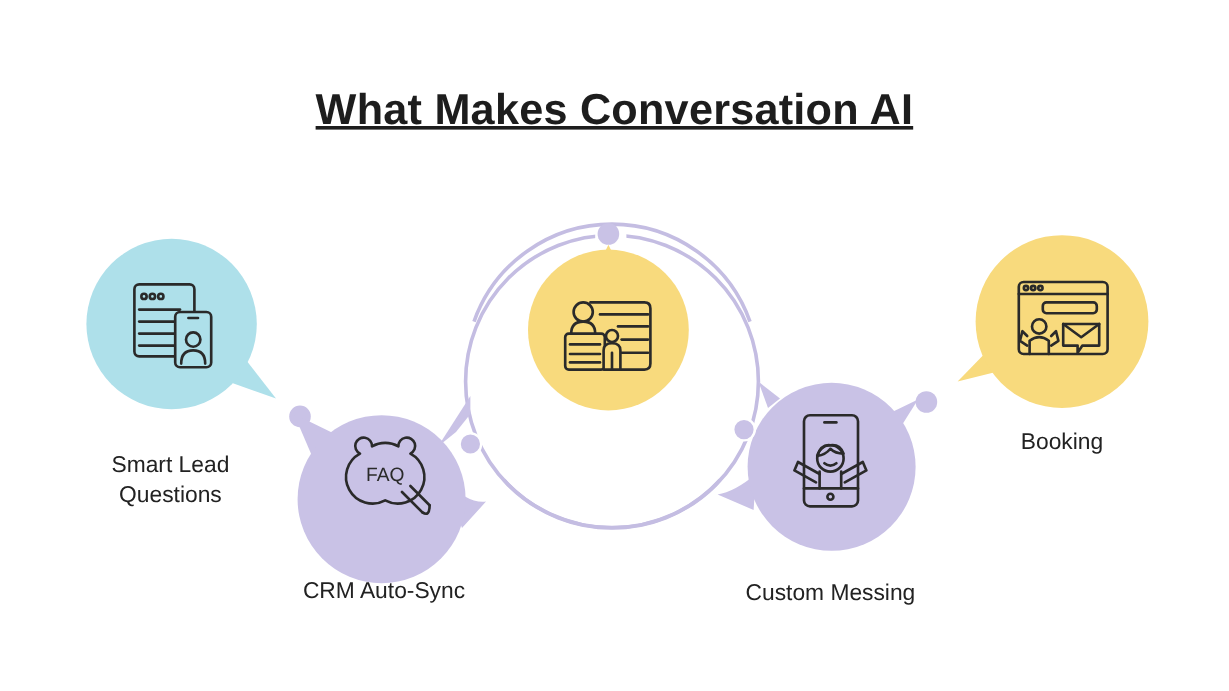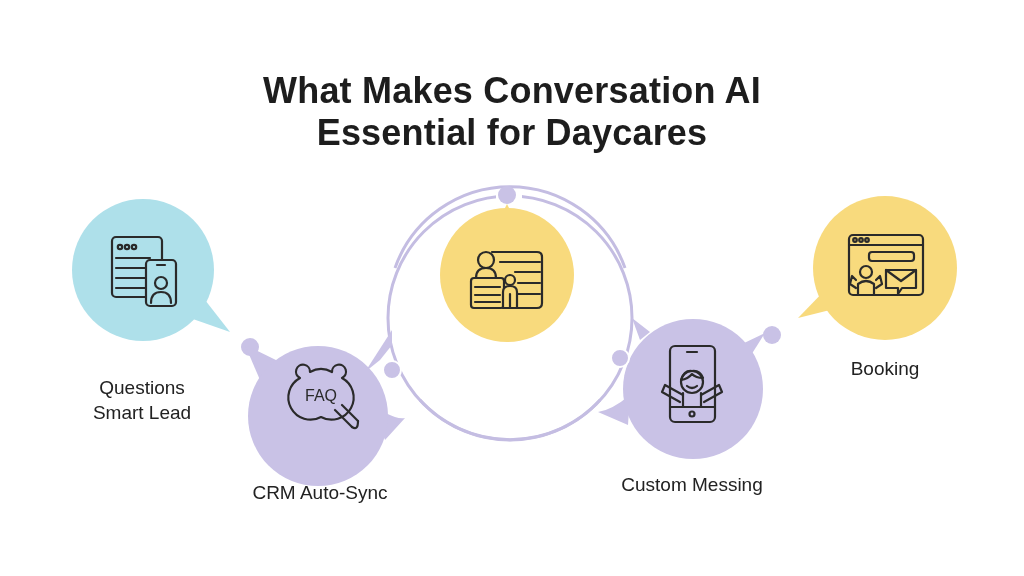--- a/index.html
+++ b/index.html
@@ -8,33 +8,32 @@
     background: #ffffff;
     font-family: "Liberation Sans", "DejaVu Sans", sans-serif;
     color: #1f1f1f;
     position: relative;
   }
   .title {
     position: absolute; left: 0; top: 70px; width: 1024px;
     text-align: center; font-size: 36px; font-weight: bold;
     line-height: 42px; color: #1d1d1d; letter-spacing: 0.2px;
   }
-  .title span { display: block; }
+  .title span { display: block; text-decoration: underline; }
   svg.scene { position: absolute; left: 0; top: 0; }
   .label {
     position: absolute; text-align: center; font-size: 19px; line-height: 25px;
     color: #222;
   }
 </style>
 </head>
 <body>
 
 <div class="title">
   <span>What Makes Conversation AI</span>
-  <span>Essential for Daycares</span>
 </div>
 
 <svg class="scene" width="1024" height="576" viewBox="0 0 1024 576">
 
   <g>
     <circle cx="510" cy="318" r="122" fill="#ffffff" stroke="#c4bde2" stroke-width="3"></circle>
   </g>
 
   <g>
     <path d="M 190 318 L 230 332 L 205 300 Z" fill="#aee0ea"></path>
@@ -138,30 +137,30 @@
     <rect x="869" y="252" width="45" height="9" rx="3"></rect>
     <circle cx="866" cy="272" r="6"></circle>
     <path d="M 856 280 L 852 276 L 850 284 L 856 288 M 876 280 L 880 276 L 882 284 L 876 288"></path>
     <path d="M 858 295 L 858 284 Q 866 278 874 284 L 874 295"></path>
     <path d="M 886 270 L 916 270 L 916 288 L 902 288 L 898 294 L 898 288 L 886 288 Z"></path>
     <path d="M 886 270 L 901 281 L 916 270"></path>
   </g>
 </svg>
 
 <div class="label" style="left:62px; top:375px; width:160px;">
+  <div>Smart Lead</div>
   <div>Questions</div>
-  <div>Smart Lead</div>
 </div>
 
 <div class="label" style="left:225px; top:480px; width:190px;">
   <div>CRM Auto-Sync</div>
 </div>
 
 <div class="label" style="left:430px; top:359px; width:160px;">
 </div>
 
-<div class="label" style="left:597px; top:472px; width:190px;">
+<div class="label" style="left:597px; top:482px; width:190px;">
   <div>Custom Messing</div>
 </div>
 
 <div class="label" style="left:805px; top:356px; width:160px;">
   <div>Booking</div>
 </div>
 
 </body></html>

